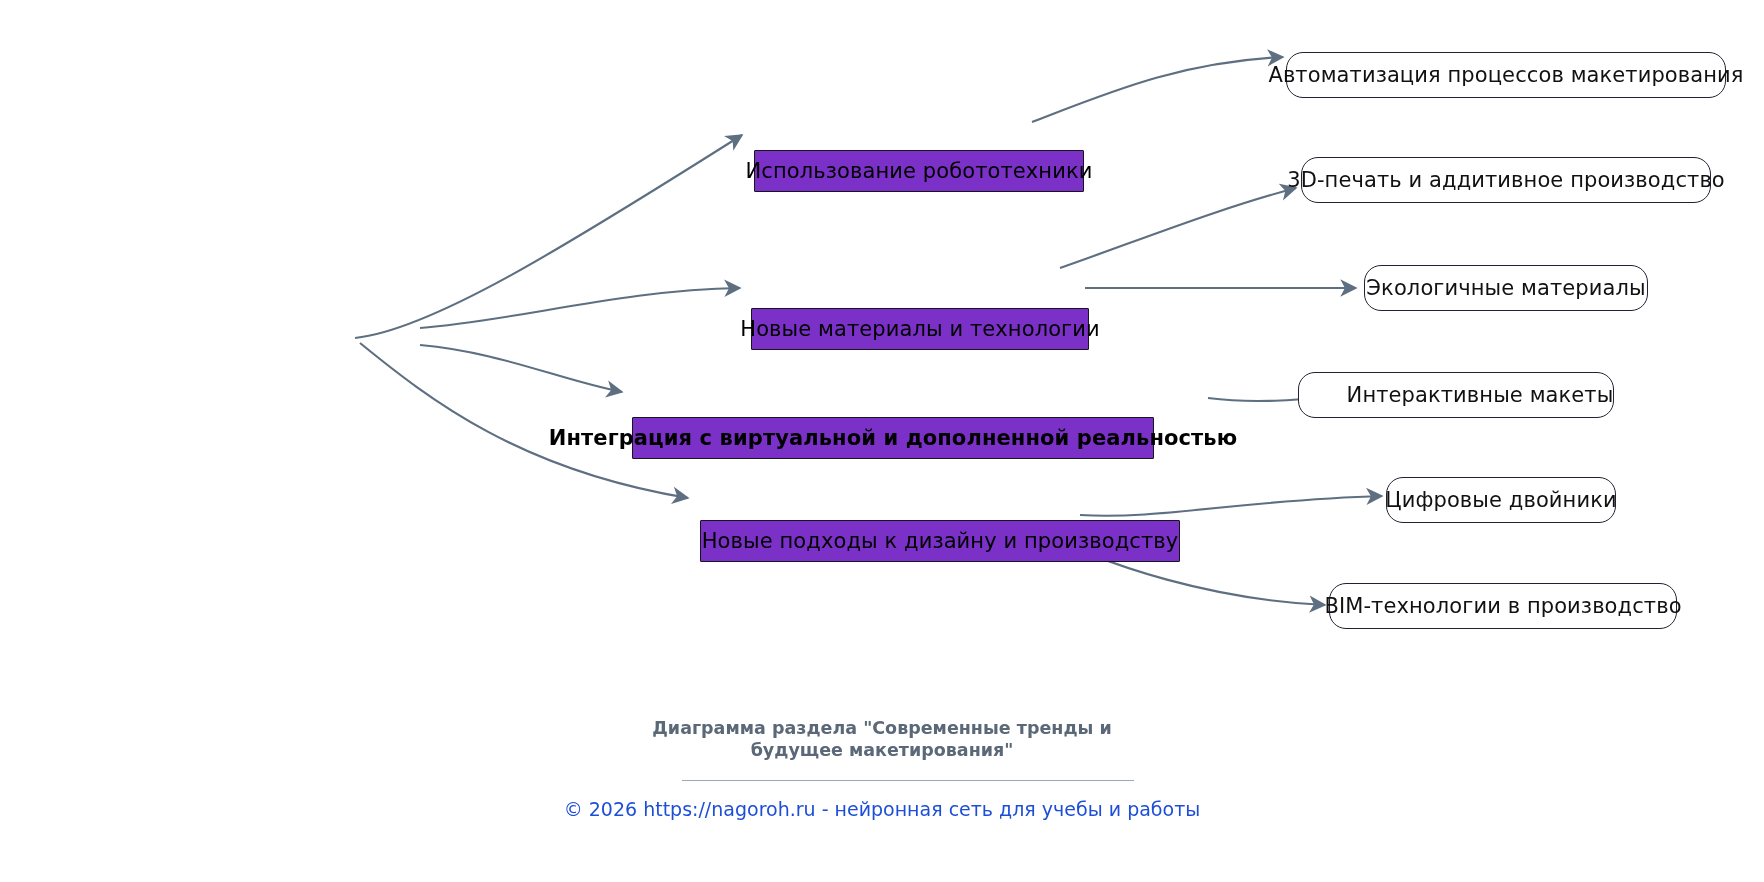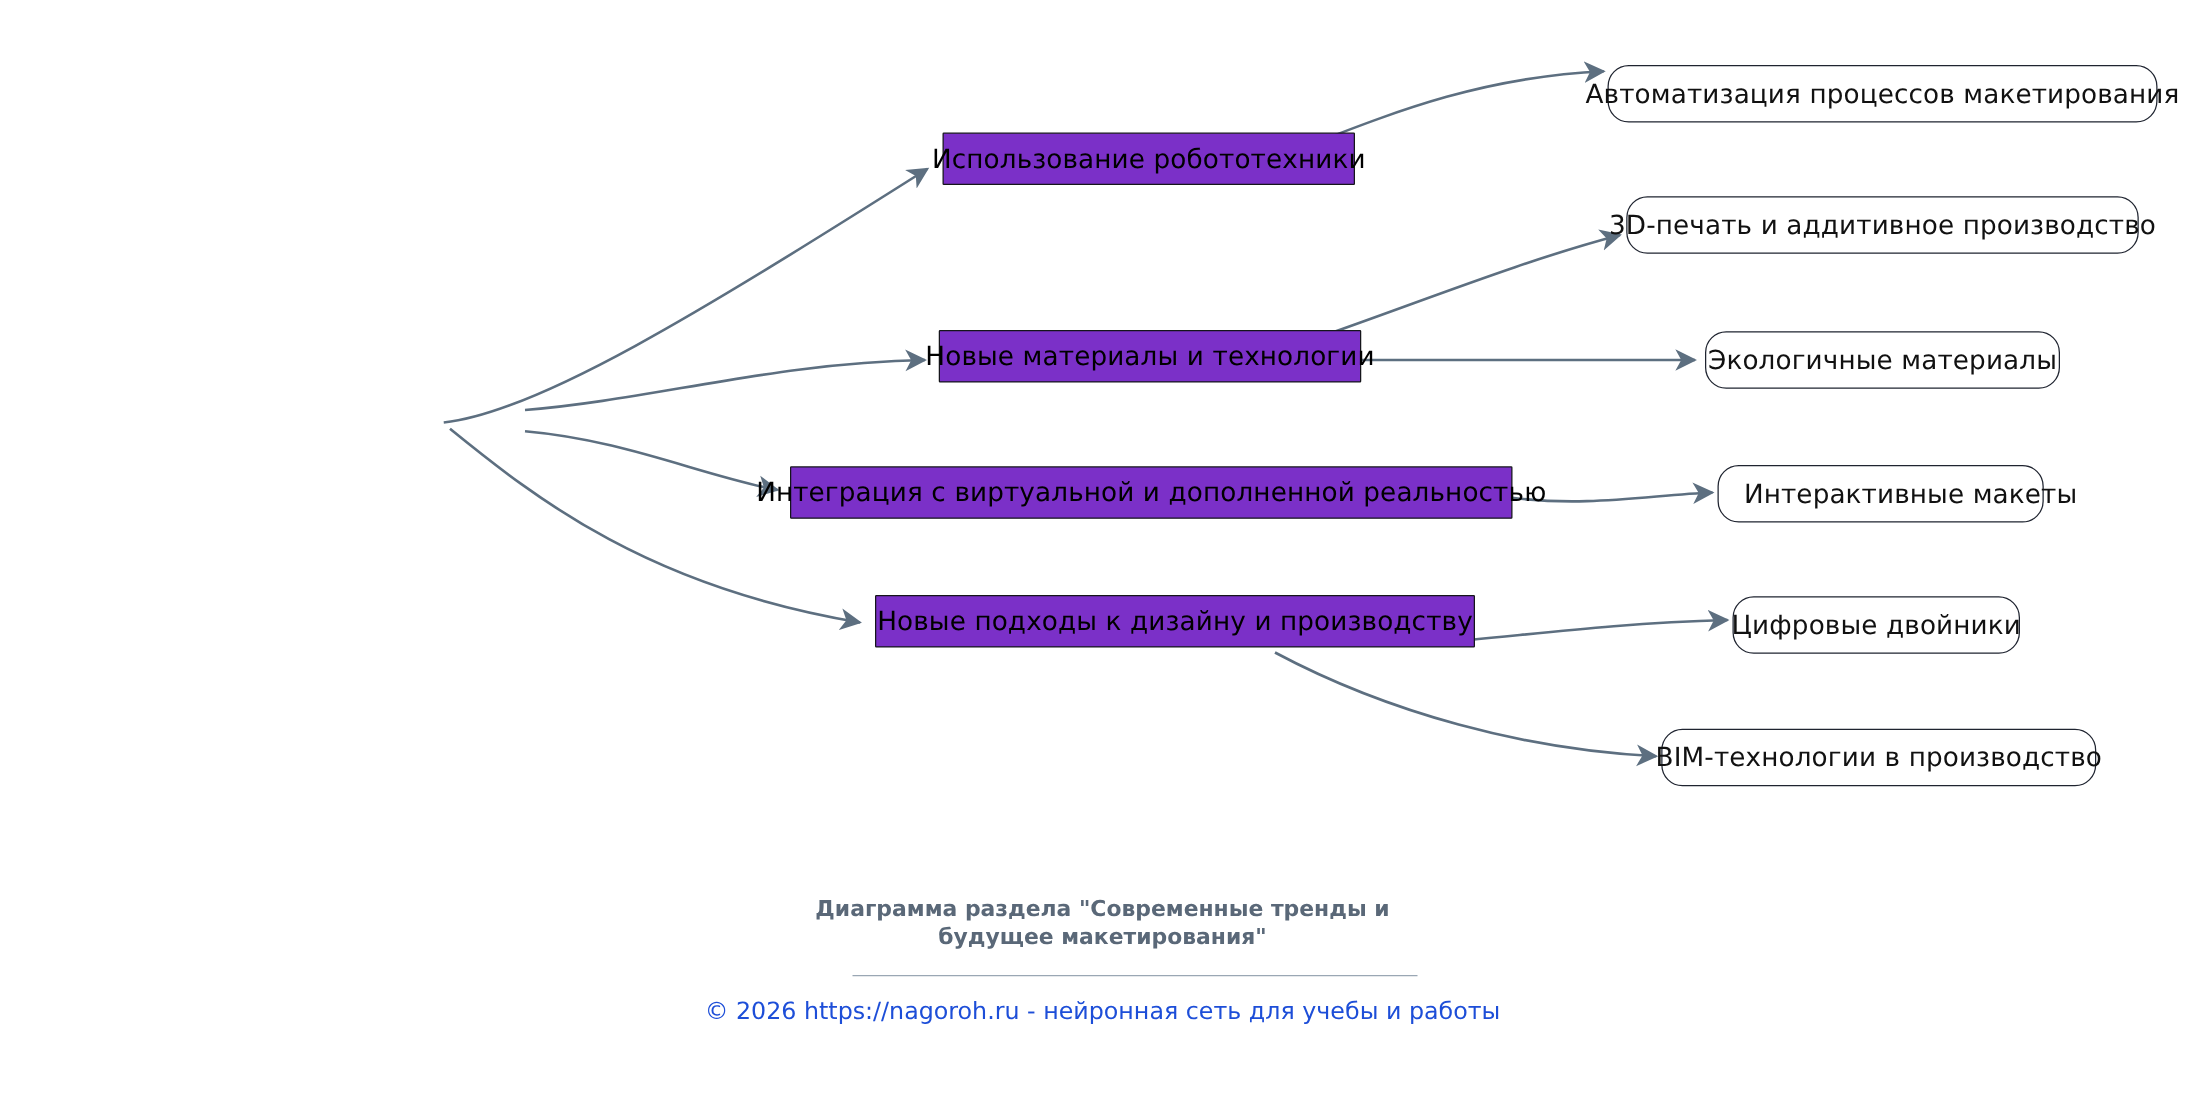--- a/index.html
+++ b/index.html
@@ -46,20 +46,21 @@
     background: #74a82c;
     border: 1.6px solid #1a1a1a;
     color: #111111;
     border-radius: 13px;
   }
   .node-branch {
     background: #7b30c8;
     border: 1.6px solid #15151b;
     color: #000000;
     border-radius: 1px;
+    margin-top: 44px;
   }
   .node-leaf {
     background: #ffffff;
     border: 1.9px solid #1f2430;
     color: #111111;
     border-radius: 17px;
   }
   .footer {
     position: absolute;
     left: 0;
@@ -125,41 +126,41 @@
 
 
   <div class="node node-branch" style="left:754px; top:106px; width:330px; height:42px;">
     <span>Использование робототехники</span>
   </div>
 
   <div class="node node-branch" style="left:751px; top:264px; width:338px; height:42px;">
     <span>Новые материалы и технологии</span>
   </div>
 
-  <div class="node node-branch" style="left:632px; top:373px; width:578px; height:42px;">
+  <div class="node node-branch" style="left:632px; top:373px; width:522px; height:42px;font-weight:bold;">
     <span>Интеграция с виртуальной и дополненной реальностью</span>
   </div>
 
   <div class="node node-branch" style="left:700px; top:476px; width:480px; height:42px;">
     <span>Новые подходы к дизайну и производству</span>
   </div>
 
   <div class="node node-leaf" style="left:1286px; top:52px; width:440px; height:46px;">
     <span>Автоматизация процессов макетирования</span>
   </div>
 
   <div class="node node-leaf" style="left:1301px; top:157px; width:410px; height:46px;align-items:center;">
     <span>3D-печать и аддитивное производство</span>
   </div>
 
   <div class="node node-leaf" style="left:1364px; top:265px; width:284px; height:46px;">
     <span>Экологичные материалы</span>
   </div>
 
-  <div class="node node-leaf" style="left:1374px; top:372px; width:261px; height:46px;padding-left:48px;">
+  <div class="node node-leaf" style="left:1298px; top:372px; width:316px; height:46px;padding-left:48px;">
     <span>Интерактивные макеты</span>
   </div>
 
   <div class="node node-leaf" style="left:1386px; top:477px; width:230px; height:46px;">
     <span>Цифровые двойники</span>
   </div>
 
   <div class="node node-leaf" style="left:1329px; top:583px; width:348px; height:46px;">
     <span>BIM-технологии в производство</span>
   </div>

